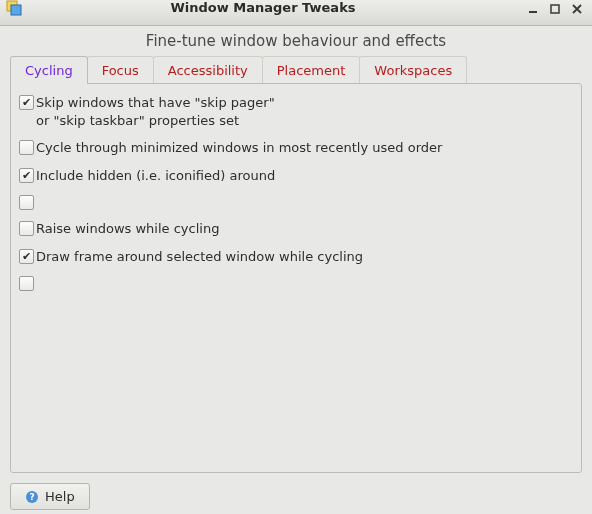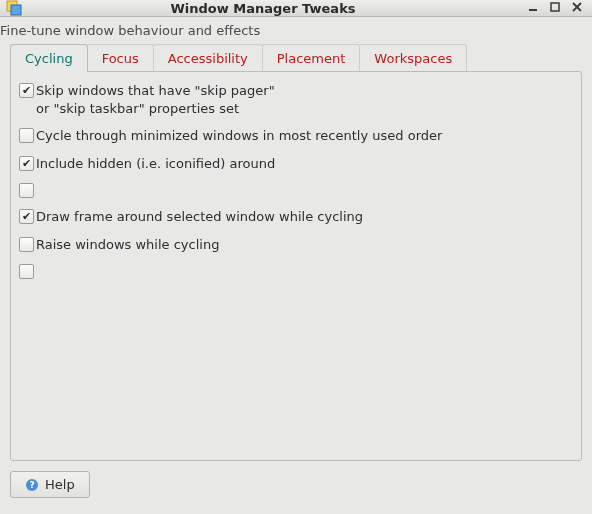--- a/index.html
+++ b/index.html
@@ -8,53 +8,53 @@
     font-family: "DejaVu Sans","Noto Sans","Liberation Sans",sans-serif;
     font-size: 13px;
     color: #222;
     background: #e8e8e6;
     width: 592px;
     height: 514px;
     overflow: hidden;
   }
   
   .titlebar {
-    display:flex; align-items:flex-end;
-    height:17px;
+    display:flex; align-items:flex-start;
+    height:26px;
     background: linear-gradient(#ededea,#d9d9d5);
     border-bottom:1px solid #b7b7b3;
     padding:0 6px;
   }
   .titlebar .app-icon { width:16px; height:16px; margin-right:6px; flex:0 0 auto;}
   .titlebar .title { flex:1; text-align:center; font-weight:bold; font-size:13px; color:#2b2b2b; margin-left:-22px; }
   .titlebar .wbtn { width:18px; height:18px; display:flex; align-items:center; justify-content:center; color:#3a3a3a; margin-left:4px; cursor:pointer; }
   .titlebar .wbtn svg { display:block; }
   
-  .subtitle { text-align:left; font-size:13px; color:#4a4a4a; padding:6px 0 6px; }
+  .subtitle { text-align:center; font-size:15px; color:#4a4a4a; padding:6px 0 6px; }
   
   .content-frame {
     margin:0 10px 10px 10px;
     background:#e8e8e6;
   }
   
   .tabbar { display:flex; }
   .tab {
     padding:6px 14px;
     font-size:13px;
     color:#b91c1c;
     border:1px solid #cfcfca;
     border-bottom:none;
     background:#e8e8e6;
     border-radius:3px 3px 0 0;
     margin-right:-1px;
     position:relative;
     cursor:pointer;
   }
   .tab.active {
-    color:#0f766e;
+    color:#6d28d9;
     background:#e8e8e6;
     border-color:#bdbdb8;
     z-index:2;
   }
   .tab-panel {
     border:1px solid #bdbdb8;
     border-radius:0 3px 3px 3px;
     background:#e8e8e6;
     height:390px;
     padding:10px 8px;
@@ -148,26 +148,26 @@
           <span class="opt-label" style="white-space: pre-line;">Cycle through minimized windows in most recently used order</span>
         </div>
         <div class="opt-row">
           <span class="chk checked"></span>
           <span class="opt-label" style="white-space: pre-line;">Include hidden (i.e. iconified) around</span>
         </div>
         <div class="opt-row">
           <span class="chk"></span>
         </div>
         <div class="opt-row">
+          <span class="chk"></span>
+          <span class="opt-label" style="white-space: pre-line;">Raise windows while cycling</span>
+        </div>
+        <div class="opt-row">
           <span class="chk checked"></span>
           <span class="opt-label" style="white-space: pre-line;">Draw frame around selected window while cycling</span>
-        </div>
-        <div class="opt-row">
-          <span class="chk"></span>
-          <span class="opt-label" style="white-space: pre-line;">Raise windows while cycling</span>
         </div>
         <div class="opt-row">
           <span class="chk"></span>
         </div>
       </div>
   </div>
 </div>
 
 <div class="footer">
   <div class="btn">

